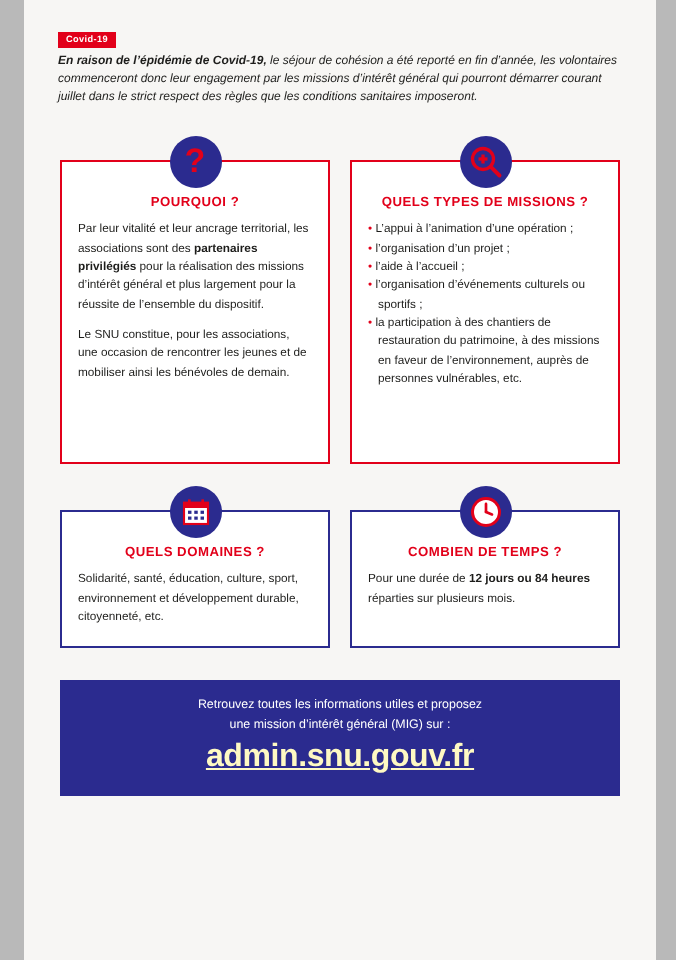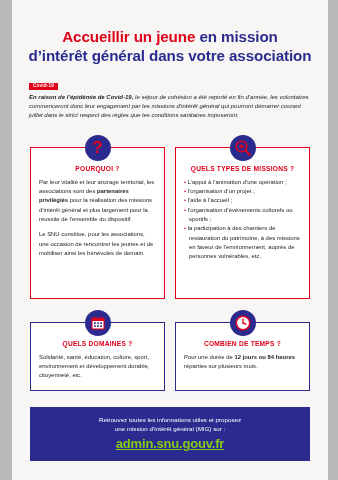--- a/index.html
+++ b/index.html
@@ -134,36 +134,32 @@
     text-align: center;
   }
   .footer-line {
     color: #ffffff;
     font-size: 6.2px;
     line-height: 1.5;
   }
   .footer-url {
     display: block;
     margin-top: 3px;
-    color: #84cc16;
-    font-size: 13px;
+    color: #fef9c3;
+    font-size: 16px;
     font-weight: bold;
     text-decoration: underline;
     letter-spacing: -0.2px;
   }
 </style>
 </head>
 <body>
 
 <div id="page">
 
-  <div class="title-block">
-    <div class="title-line"><span class="title-red">Accueillir un jeune</span><span> en mission</span></div>
-    <div class="title-line">d’intérêt général dans votre association</div>
-  </div>
 
   <div class="intro">
     <div class="badge">Covid-19</div>
     <div class="intro-text"><b>En raison de l’épidémie de Covid-19,</b><span> le séjour de cohésion a été reporté en fin d’année, les volontaires commenceront donc leur engagement par les missions d’intérêt général qui pourront démarrer courant juillet dans le strict respect des règles que les conditions sanitaires imposeront.</span></div>
   </div>
 
   <div class="grid">
 
     <div class="card red card-1">
       <div class="icon-circle">

